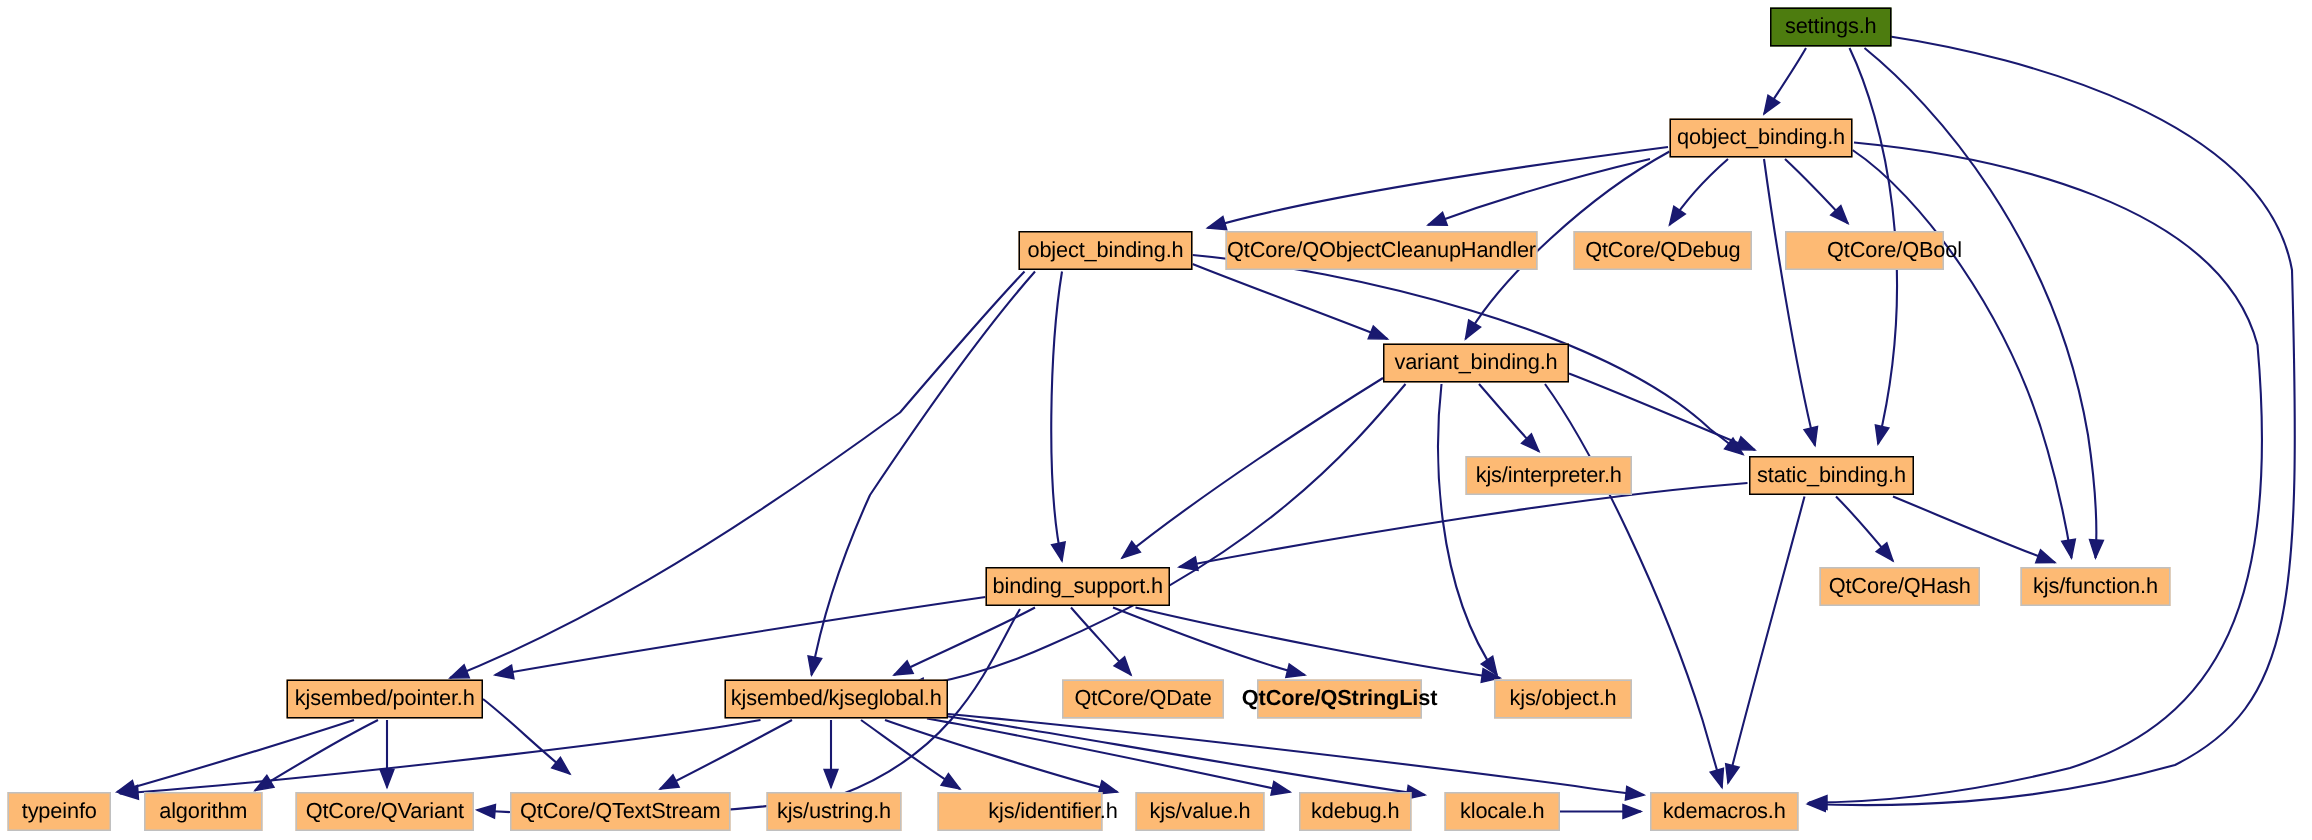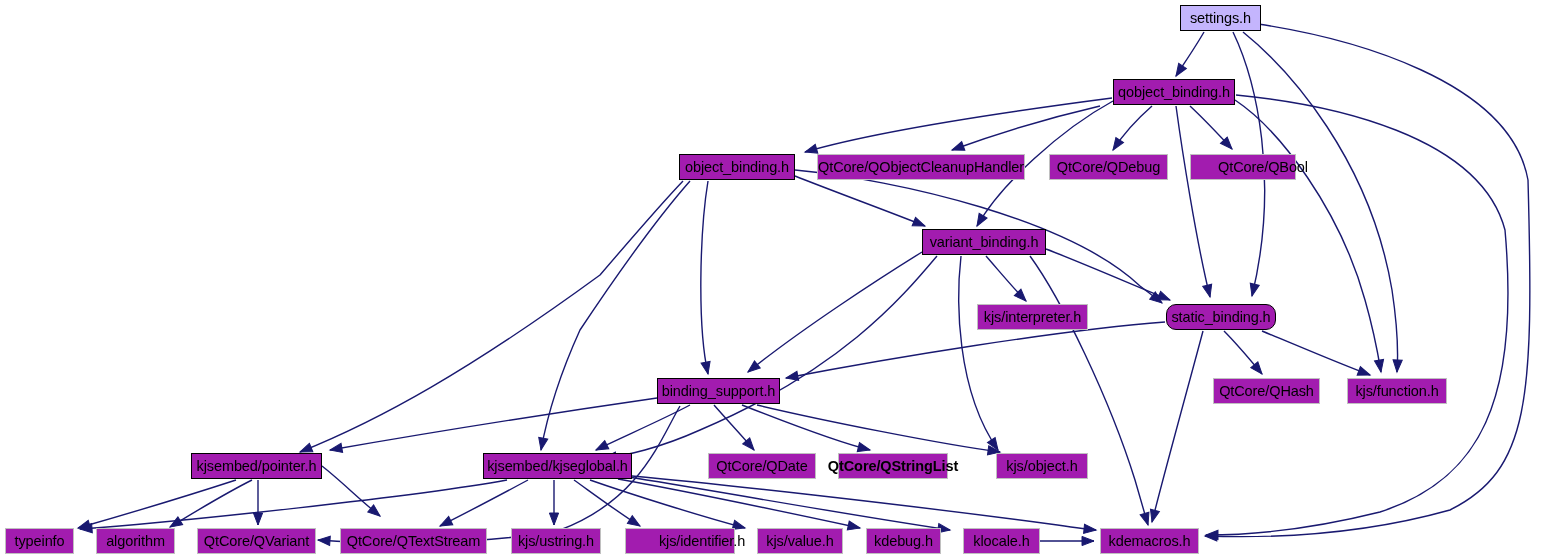--- a/index.html
+++ b/index.html
@@ -33,34 +33,34 @@
     fill: #191970;
     stroke: #191970;
     stroke-width: 1;
   }
   .node {
     position: absolute;
     box-sizing: border-box;
     display: flex;
     align-items: center;
     justify-content: center;
-    background: #a21caf;
+    background: #fdba74;
     border: 1px solid #c0c0c0;
     font-size: 14.5px;
     color: #000000;
     white-space: nowrap;
     line-height: 1;
     letter-spacing: -0.1px;
   }
   .node.strong {
     border: 1.6px solid #000000;
   }
   .node.current {
     border: 1.6px solid #000000;
-    background: #c4b5fd;
+    background: #4d7c0f;
   }
   .node-label {
     display: block;
     padding: 0 4px;
   }
 </style>
 </head>
 <body>
 
 <div id="graph-root">
@@ -178,21 +178,21 @@
       </div>
       <div class="node" style="left: 1190px; top: 154px; width: 106px; height: 26px; padding-left: 40px;">
         <span class="node-label">QtCore/QBool</span>
       </div>
       <div class="node strong" style="left: 922px; top: 229px; width: 124px; height: 26px;">
         <span class="node-label">variant_binding.h</span>
       </div>
       <div class="node" style="left: 977px; top: 304px; width: 111px; height: 26px;">
         <span class="node-label">kjs/interpreter.h</span>
       </div>
-      <div class="node strong" style="left: 1166px; top: 304px; width: 110px; height: 26px; border-radius: 10px;">
+      <div class="node strong" style="left: 1166px; top: 304px; width: 110px; height: 26px;">
         <span class="node-label">static_binding.h</span>
       </div>
       <div class="node strong" style="left: 657px; top: 378px; width: 123px; height: 26px;">
         <span class="node-label">binding_support.h</span>
       </div>
       <div class="node" style="left: 1213px; top: 378px; width: 107px; height: 26px;">
         <span class="node-label">QtCore/QHash</span>
       </div>
       <div class="node" style="left: 1347px; top: 378px; width: 100px; height: 26px;">
         <span class="node-label">kjs/function.h</span>

